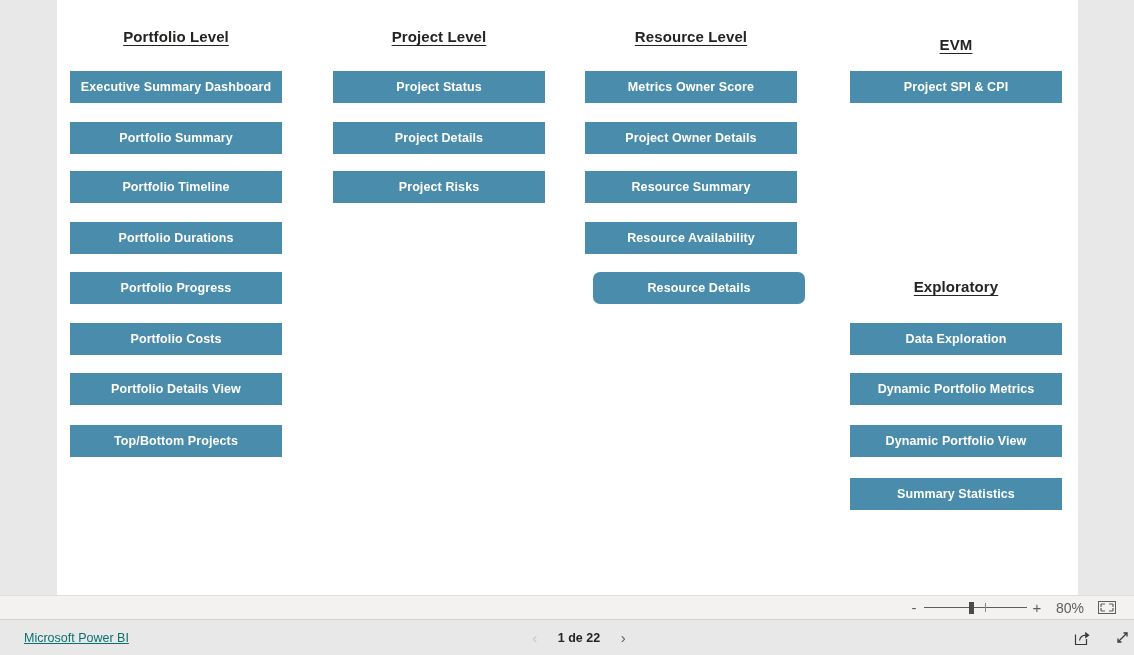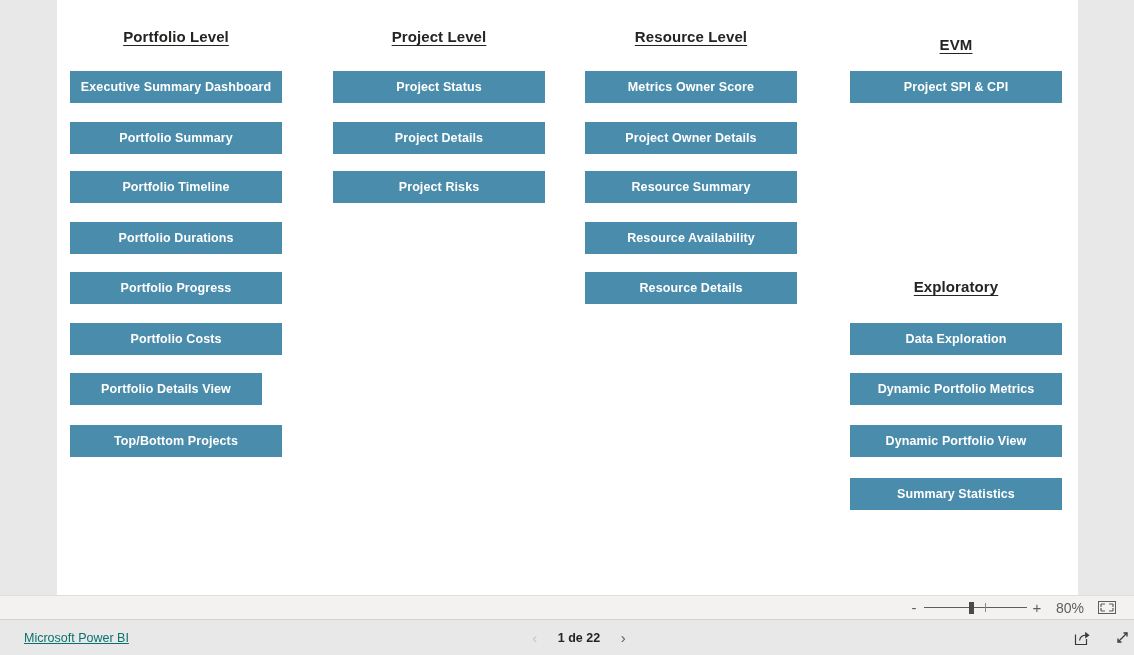--- a/index.html
+++ b/index.html
@@ -220,38 +220,38 @@
     <div class="canvas-page">
 
       <div class="col" style="left:13px; width:212px; height:595px;">
         <div class="col-heading" style="top:28px;">Portfolio Level</div>
         <button class="nav-btn" style="left: 0px; top: 71px; width: 212px; background: rgb(74, 140, 171);">Executive Summary Dashboard</button>
         <button class="nav-btn" style="left: 0px; top: 122px; width: 212px; background: rgb(74, 140, 171);">Portfolio Summary</button>
         <button class="nav-btn" style="left: 0px; top: 171px; width: 212px; background: rgb(74, 140, 171);">Portfolio Timeline</button>
         <button class="nav-btn" style="left: 0px; top: 222px; width: 212px; background: rgb(74, 140, 171);">Portfolio Durations</button>
         <button class="nav-btn" style="left: 0px; top: 272px; width: 212px; background: rgb(74, 140, 171);">Portfolio Progress</button>
         <button class="nav-btn" style="left: 0px; top: 323px; width: 212px; background: rgb(74, 140, 171);">Portfolio Costs</button>
-        <button class="nav-btn" style="left: 0px; top: 373px; width: 192px; background: rgb(74, 140, 171);">Portfolio Details View</button>
+        <button class="nav-btn" style="left: 0px; top: 373px; width: 212px; background: rgb(74, 140, 171);">Portfolio Details View</button>
         <button class="nav-btn" style="left: 0px; top: 425px; width: 212px; background: rgb(74, 140, 171);">Top/Bottom Projects</button>
       </div>
 
       <div class="col" style="left:276px; width:212px; height:595px;">
         <div class="col-heading" style="top:28px;">Project Level</div>
         <button class="nav-btn" style="left: 0px; top: 71px; width: 212px; background: rgb(74, 140, 171);">Project Status</button>
         <button class="nav-btn" style="left: 0px; top: 122px; width: 212px; background: rgb(74, 140, 171);">Project Details</button>
         <button class="nav-btn" style="left: 0px; top: 171px; width: 212px; background: rgb(74, 140, 171);">Project Risks</button>
       </div>
 
       <div class="col" style="left:528px; width:212px; height:595px;">
         <div class="col-heading" style="top:28px;">Resource Level</div>
         <button class="nav-btn" style="left: 0px; top: 71px; width: 212px; background: rgb(74, 140, 171);">Metrics Owner Score</button>
         <button class="nav-btn" style="left: 0px; top: 122px; width: 212px; background: rgb(74, 140, 171);">Project Owner Details</button>
         <button class="nav-btn" style="left: 0px; top: 171px; width: 212px; background: rgb(74, 140, 171);">Resource Summary</button>
         <button class="nav-btn" style="left: 0px; top: 222px; width: 212px; background: rgb(74, 140, 171);">Resource Availability</button>
-        <button class="nav-btn" style="left: 0px; top: 272px; width: 212px; background: rgb(74, 140, 171);">Resource Details</button>
+        <button class="nav-btn" style="left: 8px; top: 272px; width: 212px; background: rgb(74, 140, 171); border-radius: 7px;">Resource Details</button>
       </div>
 
       <div class="col" style="left:793px; width:212px; height:595px;">
         <div class="col-heading" style="top:36px;">EVM</div>
         <button class="nav-btn" style="left: 0px; top: 71px; width: 212px; background: rgb(74, 140, 171);">Project SPI &amp; CPI</button>
 
         <div class="col-heading" style="top:278px;">Exploratory</div>
         <button class="nav-btn" style="left: 0px; top: 323px; width: 212px; background: rgb(74, 140, 171);">Data Exploration</button>
         <button class="nav-btn" style="left: 0px; top: 373px; width: 212px; background: rgb(74, 140, 171);">Dynamic Portfolio Metrics</button>
         <button class="nav-btn" style="left: 0px; top: 425px; width: 212px; background: rgb(74, 140, 171);">Dynamic Portfolio View</button>

